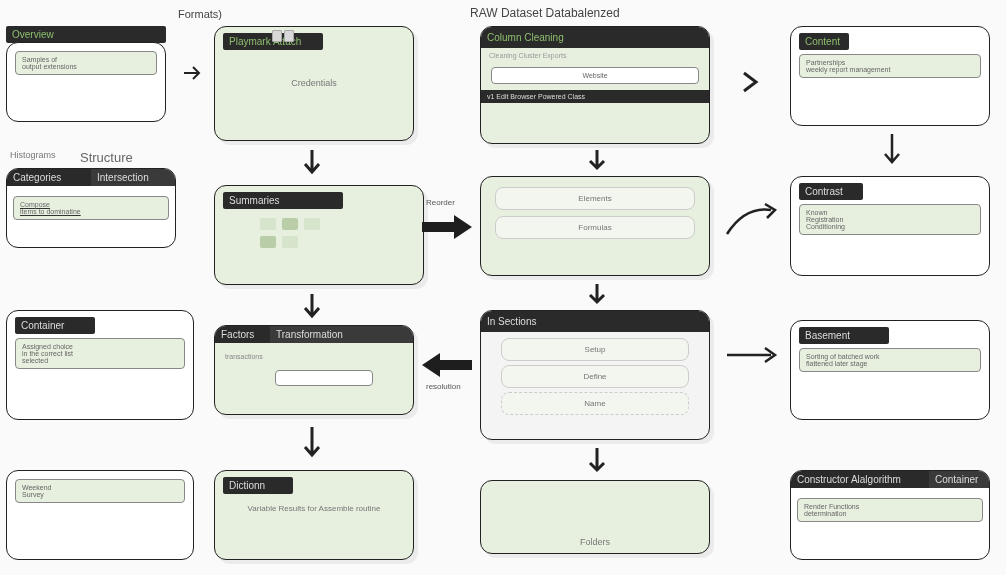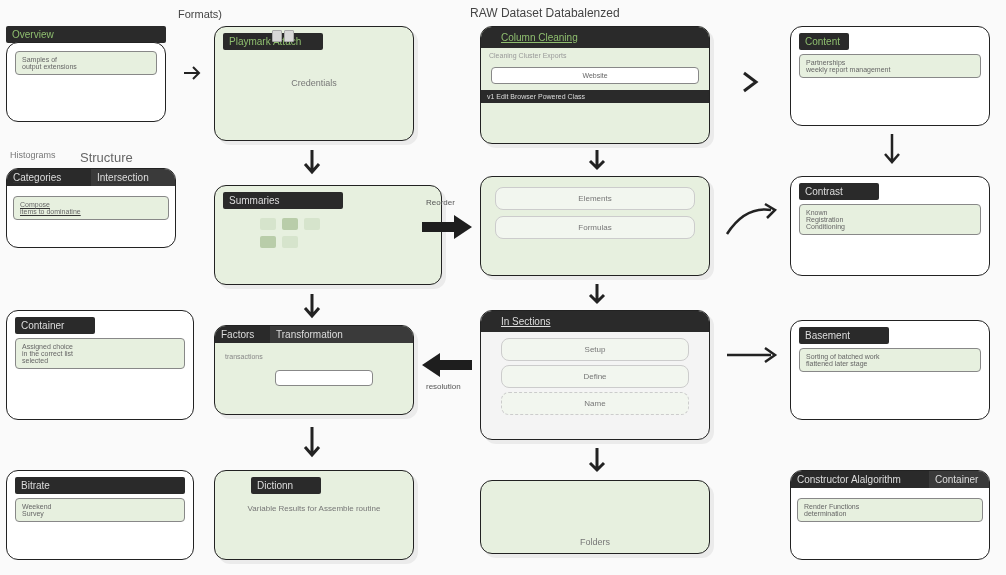--- a/index.html
+++ b/index.html
@@ -35,21 +35,21 @@
     background: #2a2a2a;
     color: #ddd;
     font-size: 10px;
     padding: 3px 6px;
     border-radius: 2px;
     margin-bottom: 4px;
     white-space: nowrap;
     overflow: hidden;
   }
   .bar.green-text { color: #8fbf6f; }
-  .bar.tall { padding: 5px 20px; text-decoration: underline; }
+  .bar.tall { padding: 5px 6px; }
   .bar.external {
     position: absolute;
   }
   .inner-box {
     background: #e7f0df;
     border: 1px solid #888;
     border-radius: 4px;
     padding: 4px 6px;
     font-size: 7px;
     color: #666;
@@ -140,58 +140,57 @@
 <div class="card" style="left:6px; top:310px; width:188px; height:110px;">
   <div class="bar" style="width:80px;">Container</div>
   <div class="inner-box">
     <div>Assigned choice</div>
     <div>in the correct list</div>
     <div>selected</div>
   </div>
 </div>
 
 <div class="card" style="left:6px; top:470px; width:188px; height:90px;">
-  <div class="bar">Bitrate</div>
   <div class="inner-box">
     <div>Weekend</div>
     <div>Survey</div>
   </div>
 </div>
 
 <div class="card green shadow" style="left:214px; top:26px; width:200px; height:115px;">
   <div class="bar green-text" style="width:100px;">Playmark Attach</div>
   <div class="center-label" style="margin-top:28px;">Credentials</div>
 </div>
 <div class="mini-icons" style="left:272px; top:30px;">
   <div class="m"></div>
   <div class="m"></div>
 </div>
 
-<div class="card green shadow" style="left:214px; top:185px; width:228px; height:100px;">
+<div class="card green shadow" style="left:214px; top:185px; width:210px; height:100px;">
   <div class="bar" style="width:120px;">Summaries</div>
 </div>
 <div class="blobs" style="left:260px; top:218px;">
   <div class="b"></div>
   <div class="b dk"></div>
   <div class="b"></div>
   <div class="b dk"></div>
   <div class="b"></div>
 </div>
 
 <div class="card green shadow" style="left:214px; top:325px; width:200px; height:90px; padding:0; overflow:hidden;">
   <div style="display:flex;">
     <div class="bar" style="flex:0 0 55px; border-radius:0;">Factors</div>
     <div class="bar" style="flex:1; border-radius:0; background:#3a3a3a;">Transformation</div>
   </div>
   <div style="padding:6px 10px; font-size:7px; color:#888;">transactions</div>
   <div class="inner-box white" style="margin:4px 40px 6px 60px; height:16px;"></div>
 </div>
 
 <div class="card green shadow" style="left:214px; top:470px; width:200px; height:90px;">
-  <div class="bar" style="width:70px;margin-left:28px;">Dictionn</div>
+  <div class="bar" style="width:70px;">Dictionn</div>
   <div class="center-label" style="margin-top:10px; font-size:8px; padding:0 18px;">Variable Results for Assemble routine</div>
 </div>
 
 <div class="card green shadow" style="left:480px; top:26px; width:230px; height:118px; padding:0; overflow:hidden;">
   <div class="bar green-text tall" style="border-radius:10px 10px 0 0;">Column Cleaning</div>
   <div style="font-size:7px; color:#999; padding:0 8px 4px 8px;">Cleaning Cluster Exports</div>
   <div class="inner-box white" style="margin:4px 10px; text-align:center;">Website</div>
   <div class="bar" style="margin:6px 0 0 0; border-radius:0; font-size:7px;">v1 Edit Browser Powered Class</div>
 </div>
 
@@ -213,21 +212,21 @@
 
 <div class="card" style="left:790px; top:26px; width:200px; height:100px;">
   <div class="bar green-text" style="width:50px;">Content</div>
   <div class="inner-box">
     <div>Partnerships</div>
     <div>weekly report management</div>
   </div>
 </div>
 
 <div class="card" style="left:790px; top:176px; width:200px; height:100px;">
-  <div class="bar" style="width:80px;">Contrast</div>
+  <div class="bar" style="width:64px;">Contrast</div>
   <div class="inner-box">
     <div>Known</div>
     <div>Registration</div>
     <div>Conditioning</div>
   </div>
 </div>
 
 <div class="card" style="left:790px; top:320px; width:200px; height:100px;">
   <div class="bar" style="width:90px;">Basement</div>
   <div class="inner-box">

